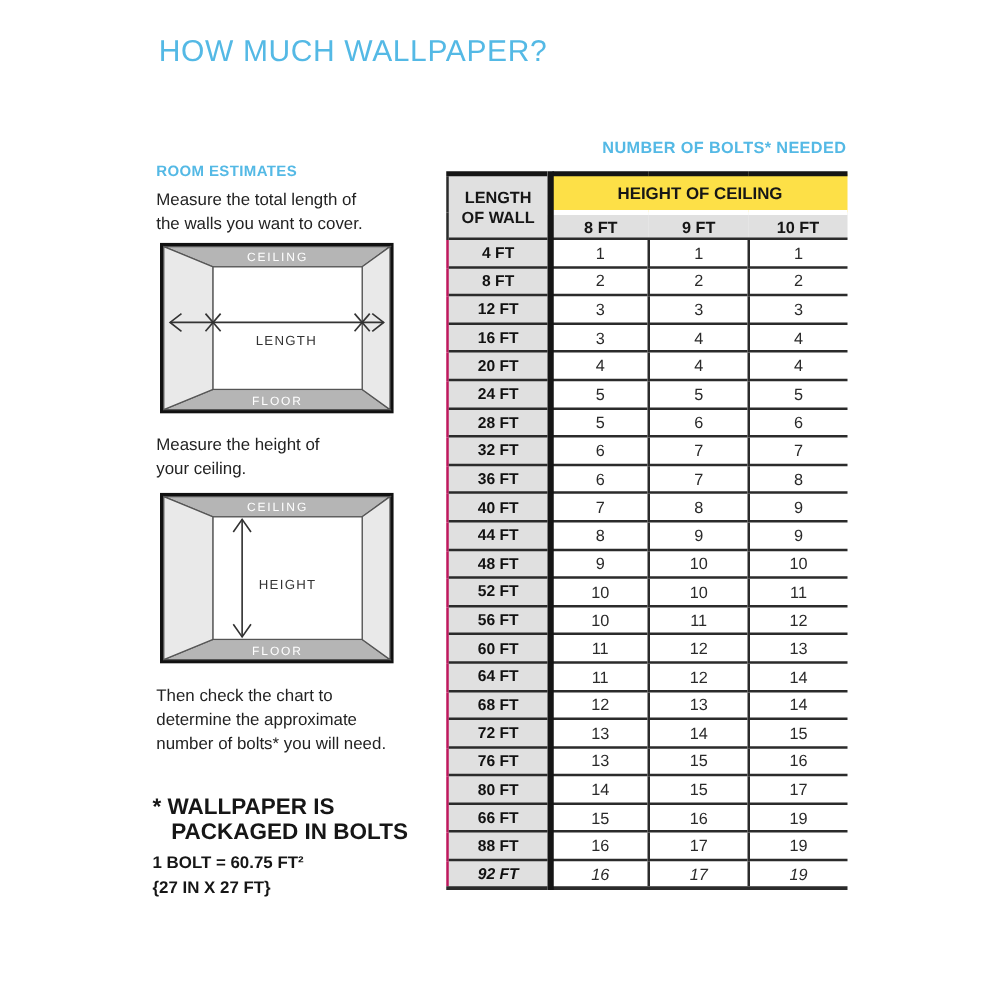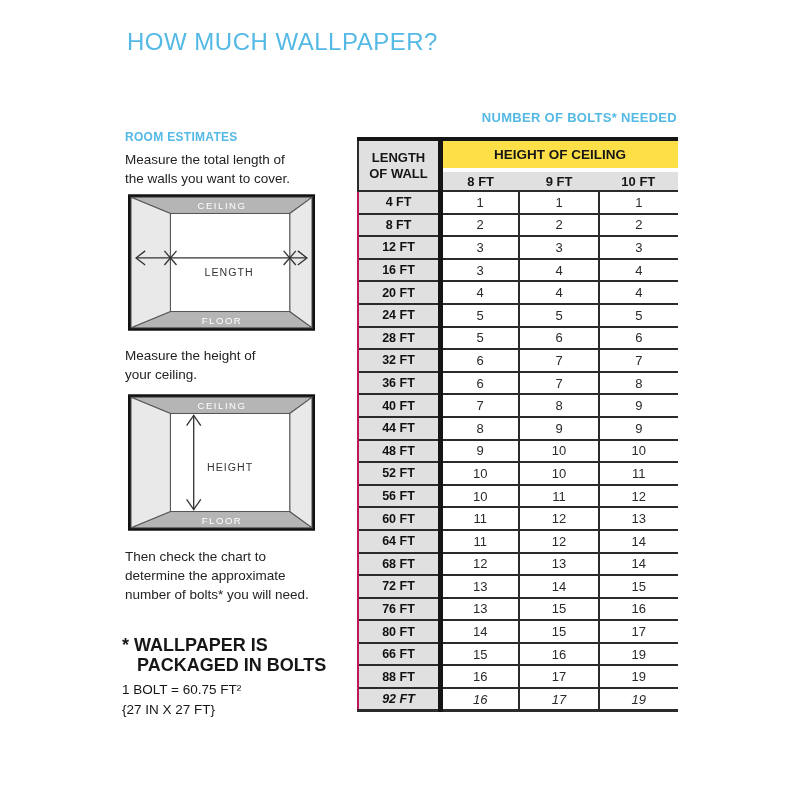--- a/index.html
+++ b/index.html
@@ -21,21 +21,21 @@
     line-height:19px; white-space:pre-line;
   }
   .p1 { top:150px; }
   .p2 { top:346px; }
   .p3 { top:547px; }
   .footnote {
     position:absolute; left:122px; top:635px; font-size:18px; font-weight:bold;
     color:#161616; line-height:20px; white-space:pre-wrap;
   }
   .bolt-info {
-    position:absolute; left:122px; top:680px; font-size:13.5px; font-weight:normal;
+    position:absolute; left:122px; top:680px; font-size:13.5px; font-weight:bold;
     color:#161616; line-height:20px; white-space:pre-line;
   }
   .diagram { position:absolute; left:128px; }
   .diagram1 { top:194px; }
   .diagram2 { top:394px; }
   .band-label { fill:#ffffff; font-size:9.5px; letter-spacing:1.5px; text-anchor:middle;
                 font-family:"Liberation Sans", sans-serif; }
   .dim-label  { fill:#333333; font-size:10.5px; letter-spacing:1px; text-anchor:middle;
                 font-family:"Liberation Sans", sans-serif; }
   .table-heading {

